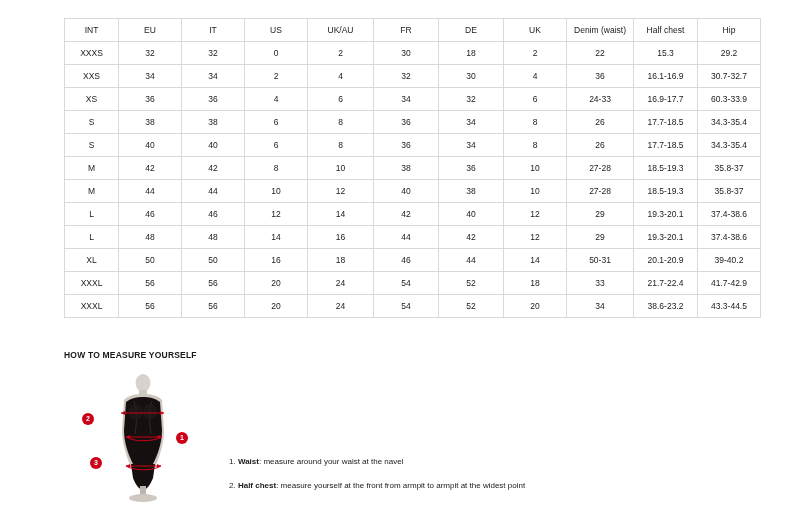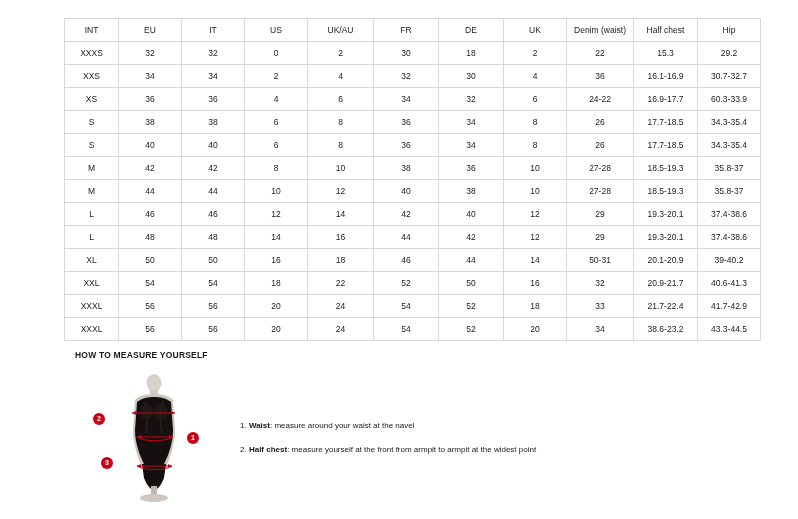--- a/index.html
+++ b/index.html
@@ -56,35 +56,35 @@
   col.c5 { width: 65px; }
   col.c6 { width: 65px; }
   col.c7 { width: 63px; }
   col.c8 { width: 67px; }
   col.c9 { width: 64px; }
   col.c10 { width: 63px; }
 
   
   .measure-section {
     position: absolute;
-    left: 75px;
+    left: 64px;
     top: 350px;
     width: 680px;
   }
   .measure-title {
     font-size: 8.5px;
     font-weight: bold;
     letter-spacing: .2px;
     color: #1a1a1a;
     margin: 0 0 14px 0;
   }
   .measure-body {
     position: relative;
     display: flex;
-    align-items: center;
+    align-items: flex-end;
   }
   .figure-area {
     position: relative;
     width: 125px;
     height: 130px;
     margin-left: 18px;
     flex: none;
   }
   .notes {
     margin-left: 22px;
@@ -186,21 +186,21 @@
           </tr>
           <tr>
             <td>XS</td>
             <td>36</td>
             <td>36</td>
             <td>4</td>
             <td>6</td>
             <td>34</td>
             <td>32</td>
             <td>6</td>
-            <td>24-22</td>
+            <td>24-33</td>
             <td>16.9-17.7</td>
             <td>60.3-33.9</td>
           </tr>
           <tr>
             <td>S</td>
             <td>38</td>
             <td>38</td>
             <td>6</td>
             <td>8</td>
             <td>36</td>
@@ -282,33 +282,20 @@
             <td>16</td>
             <td>18</td>
             <td>46</td>
             <td>44</td>
             <td>14</td>
             <td>50-31</td>
             <td>20.1-20.9</td>
             <td>39-40.2</td>
           </tr>
           <tr>
-            <td>XXL</td>
-            <td>54</td>
-            <td>54</td>
-            <td>18</td>
-            <td>22</td>
-            <td>52</td>
-            <td>50</td>
-            <td>16</td>
-            <td>32</td>
-            <td>20.9-21.7</td>
-            <td>40.6-41.3</td>
-          </tr>
-          <tr>
             <td>XXXL</td>
             <td>56</td>
             <td>56</td>
             <td>20</td>
             <td>24</td>
             <td>54</td>
             <td>52</td>
             <td>18</td>
             <td>33</td>
             <td>21.7-22.4</td>

